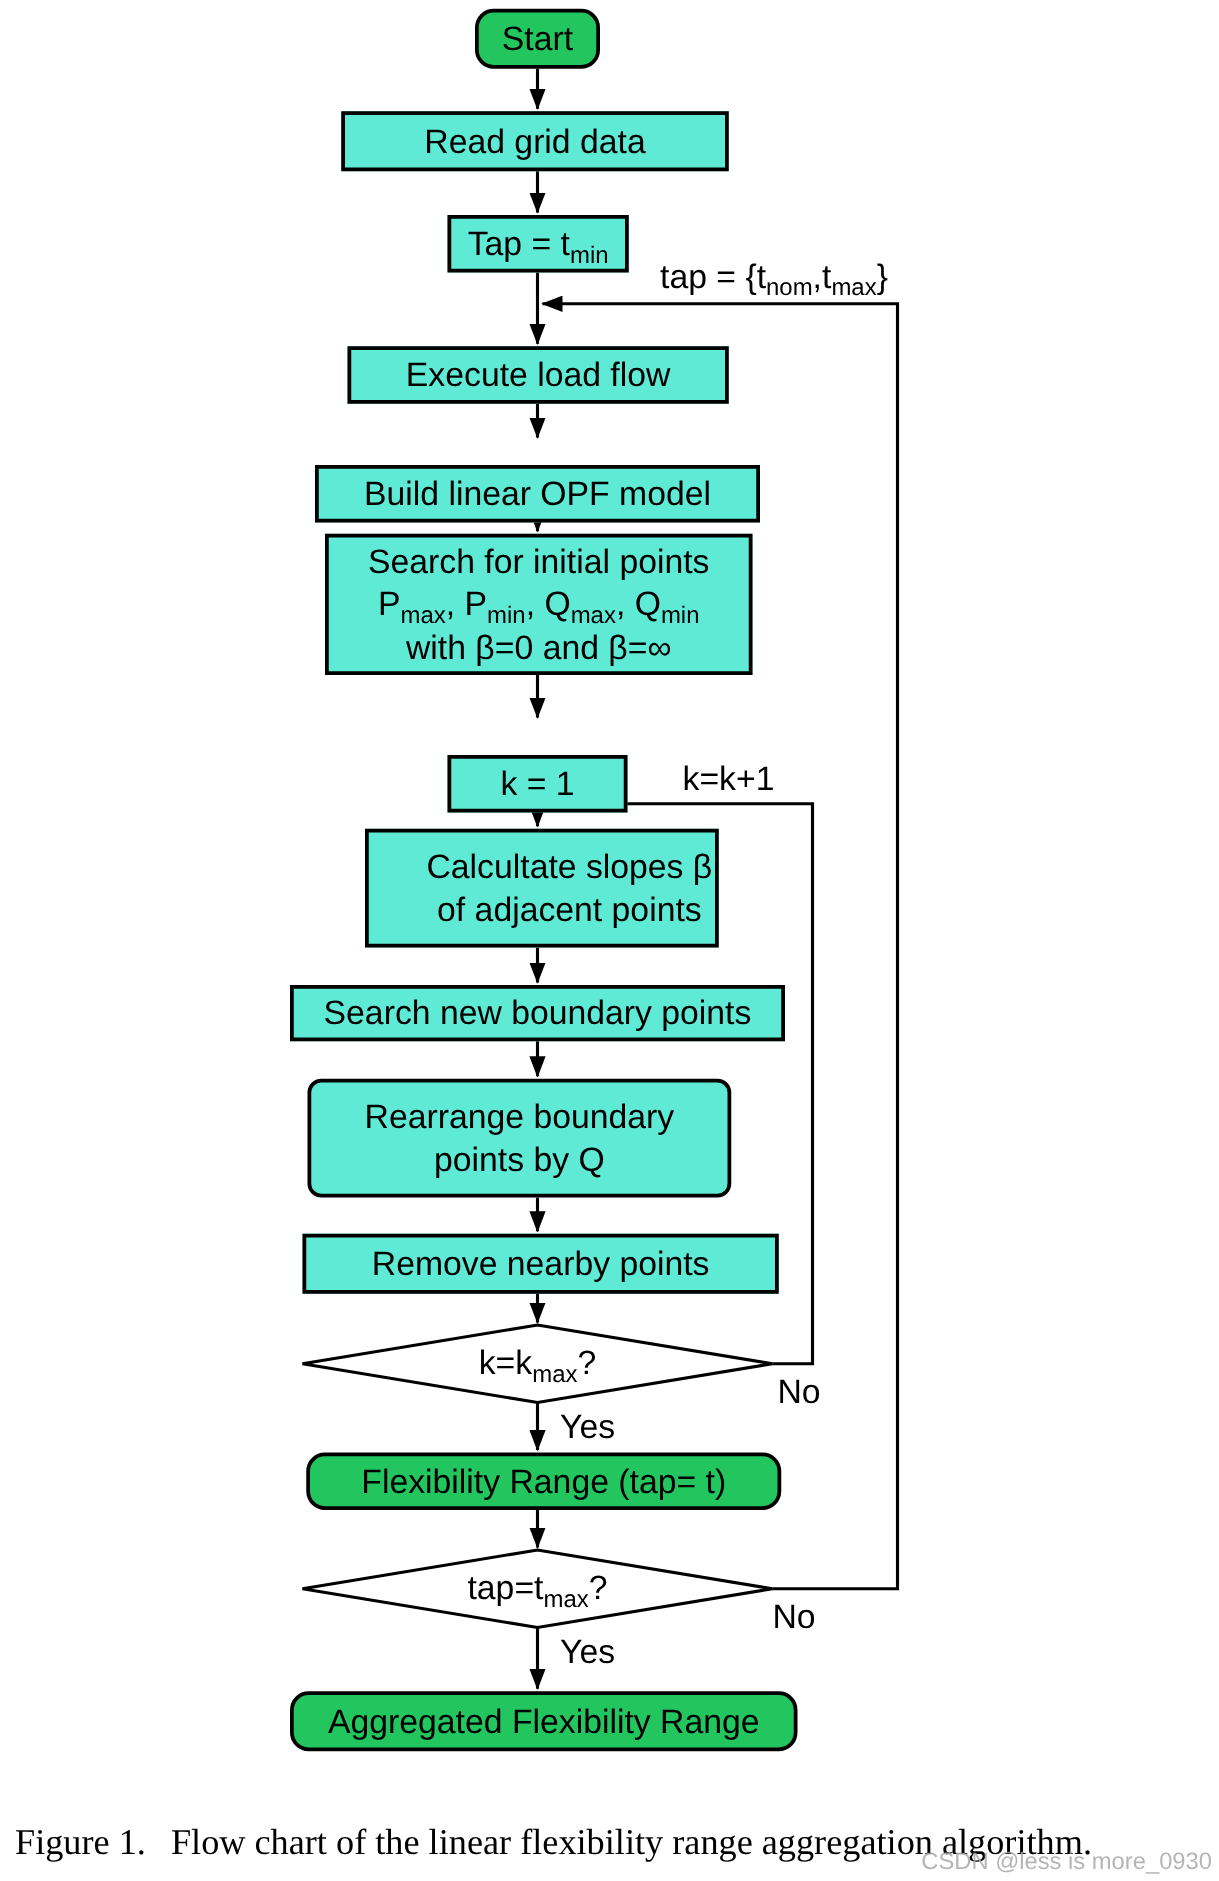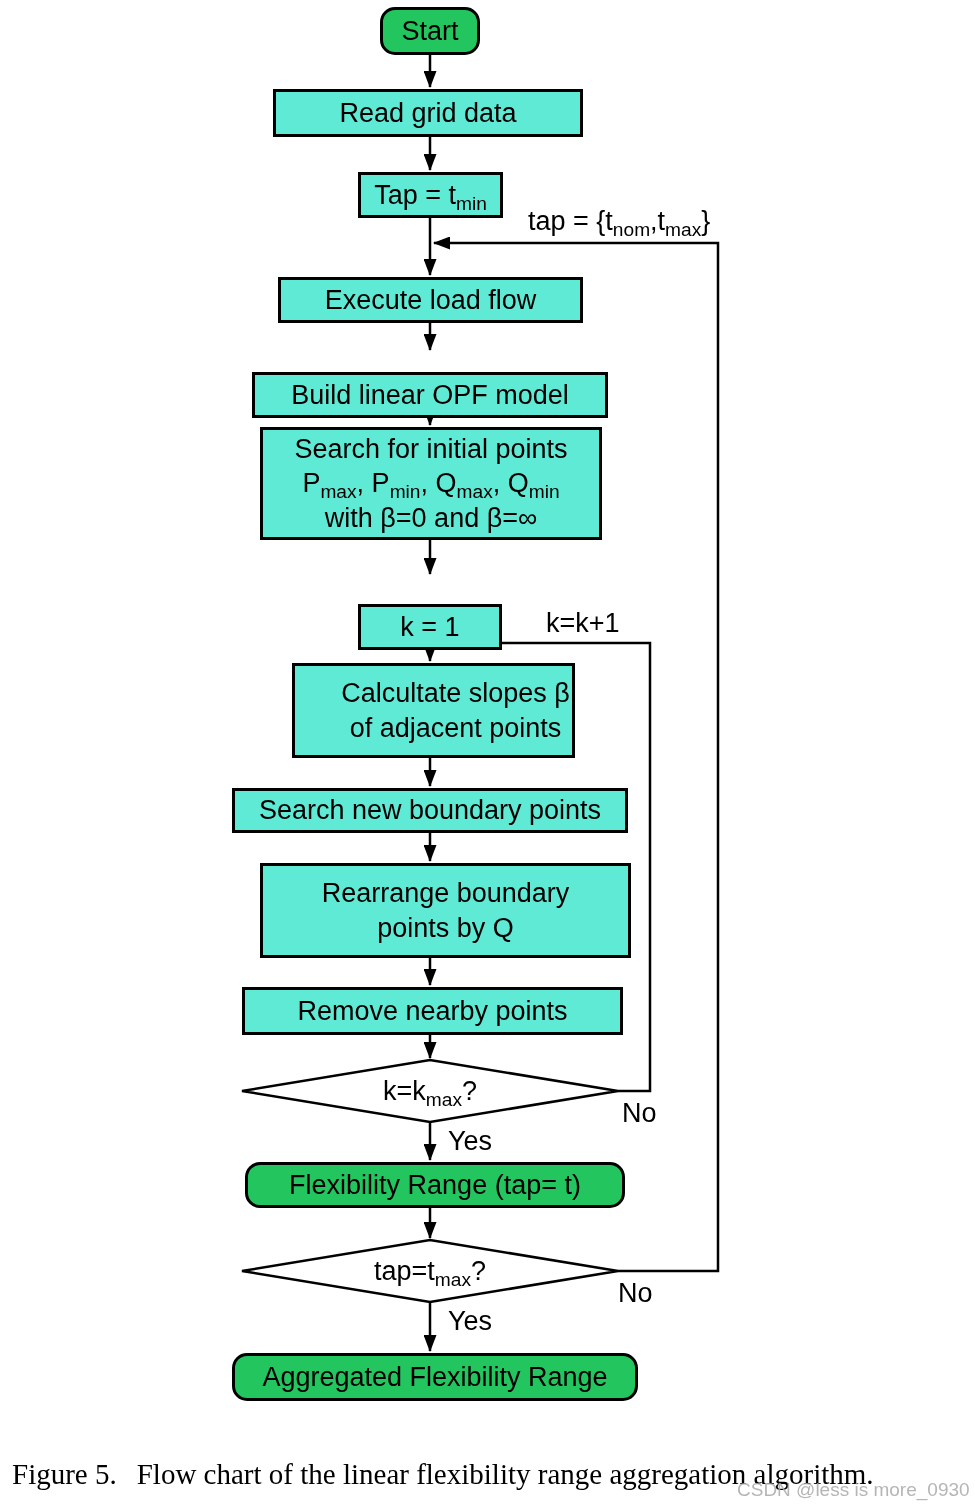--- a/index.html
+++ b/index.html
@@ -103,21 +103,21 @@
 
   <div class="node" style="left:292px; top:663px; width:283px; height:95px;padding-left:44px;">
     <span>Calcultate slopes β</span>
     <span>of adjacent points</span>
   </div>
 
   <div class="node" style="left:232px; top:788px; width:396px; height:45px;">
     <span>Search new boundary points</span>
   </div>
 
-  <div class="node" style="left:260px; top:863px; width:371px; height:95px;">
+  <div class="node" style="left:246px; top:863px; width:339px; height:95px;border-radius:11px;">
     <span>Rearrange boundary</span>
     <span>points by Q</span>
   </div>
 
   <div class="node" style="left:242px; top:987px; width:381px; height:48px;">
     <span>Remove nearby points</span>
   </div>
 
   <div class="diamond-label" style="left:430px; top:1091px;">k=k<sub>max</sub>?</div>
   <div class="diamond-label" style="left:430px; top:1271px;">tap=t<sub>max</sub>?</div>
@@ -131,17 +131,17 @@
   </div>
 
   <div class="edge-label" style="left:528px; top:206px;">tap = {t<sub>nom</sub>,t<sub>max</sub>}</div>
   <div class="edge-label" style="left:546px; top:608px;">k=k+1</div>
   <div class="edge-label" style="left:448px; top:1126px;">Yes</div>
   <div class="edge-label" style="left:622px; top:1098px;">No</div>
   <div class="edge-label" style="left:448px; top:1306px;">Yes</div>
   <div class="edge-label" style="left:618px; top:1278px;">No</div>
 
   <div class="caption">
-    <span class="caption-prefix">Figure 5.</span><span>Flow chart of the linear flexibility range aggregation algorithm.</span>
+    <span class="caption-prefix">Figure 1.</span><span>Flow chart of the linear flexibility range aggregation algorithm.</span>
   </div>
   <div class="watermark">CSDN @less is more_0930</div>
 
 </div>
 
 </body></html>

